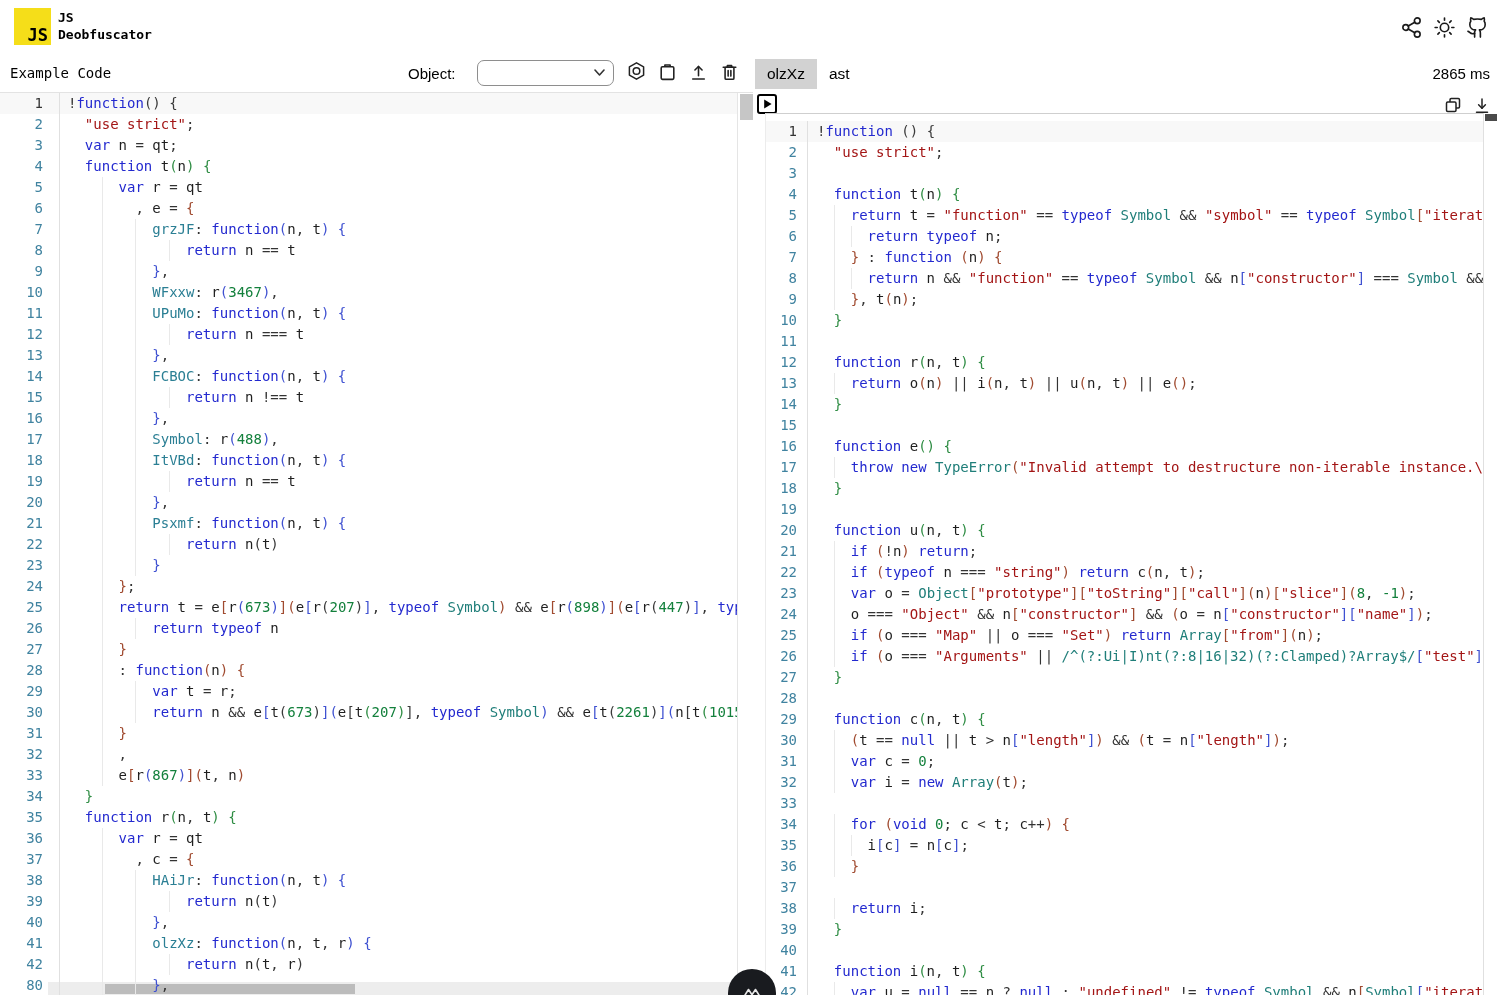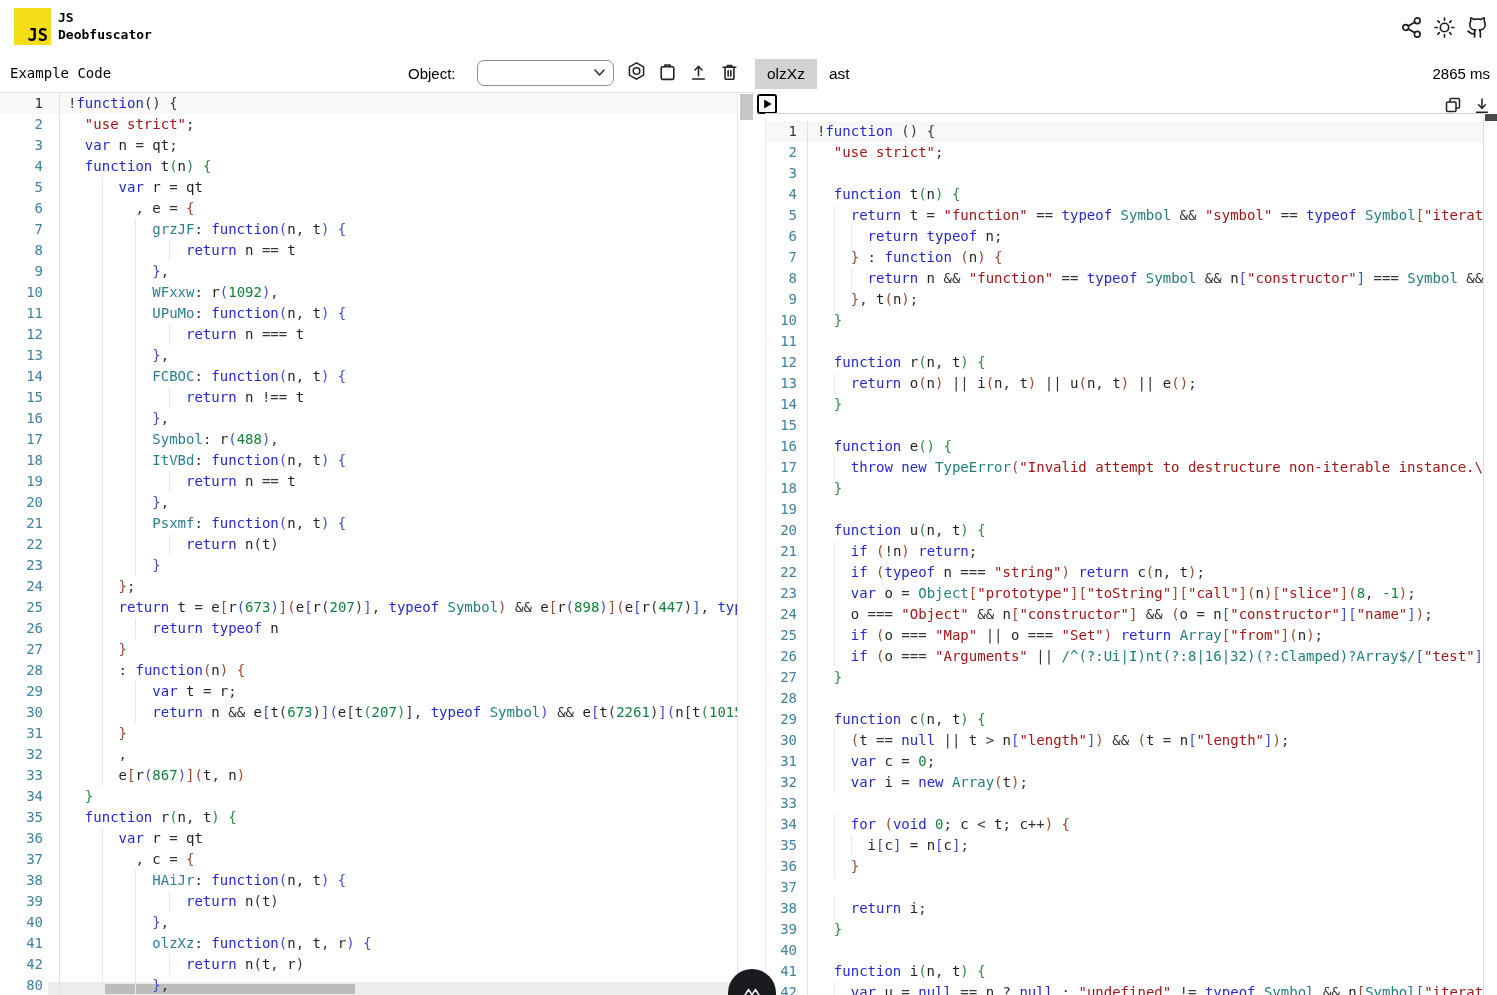--- a/index.html
+++ b/index.html
@@ -198,21 +198,21 @@
     <div class="rows">
         <div class="row first"><span class="ln active">1</span><span class="code"><span class="tok-op">!</span><span class="tok-kw">function</span><span style="color:#3a3a3a">(</span><span style="color:#3a3a3a">)</span> <span style="color:#3a3a3a">{</span></span></div>
         <div class="row"><span class="ln">2</span><span class="code">  <span class="tok-str">"use strict"</span><span class="tok-op">;</span></span></div>
         <div class="row"><span class="ln">3</span><span class="code">  <span class="tok-kw">var</span> <span class="tok-var">n</span> <span class="tok-op">=</span> <span class="tok-var">qt</span><span class="tok-op">;</span></span></div>
         <div class="row"><span class="ln">4</span><span class="code">  <span class="tok-kw">function</span> <span class="tok-var">t</span><span style="color:#2f8d44">(</span><span class="tok-var">n</span><span style="color:#2f8d44">)</span> <span style="color:#2f8d44">{</span></span></div>
         <div class="row"><span class="ln">5</span><span class="code">    <span class="ig"></span>  <span class="tok-kw">var</span> <span class="tok-var">r</span> <span class="tok-op">=</span> <span class="tok-var">qt</span></span></div>
         <div class="row"><span class="ln">6</span><span class="code">    <span class="ig"></span>    <span class="tok-op">,</span> <span class="tok-var">e</span> <span class="tok-op">=</span> <span style="color:#a04a2f">{</span></span></div>
         <div class="row"><span class="ln">7</span><span class="code">    <span class="ig"></span>    <span class="ig"></span>  <span class="tok-prop">grzJF</span><span class="tok-op">:</span> <span class="tok-kw">function</span><span style="color:#3f51d1">(</span><span class="tok-var">n</span><span class="tok-op">,</span> <span class="tok-var">t</span><span style="color:#3f51d1">)</span> <span style="color:#3f51d1">{</span></span></div>
         <div class="row"><span class="ln">8</span><span class="code">    <span class="ig"></span>    <span class="ig"></span>    <span class="ig"></span>  <span class="tok-kw">return</span> <span class="tok-var">n</span> <span class="tok-op">=</span><span class="tok-op">=</span> <span class="tok-var">t</span></span></div>
         <div class="row"><span class="ln">9</span><span class="code">    <span class="ig"></span>    <span class="ig"></span>  <span style="color:#3f51d1">}</span><span class="tok-op">,</span></span></div>
-        <div class="row"><span class="ln">10</span><span class="code">    <span class="ig"></span>    <span class="ig"></span>  <span class="tok-prop">WFxxw</span><span class="tok-op">:</span> <span class="tok-var">r</span><span style="color:#3f51d1">(</span><span class="tok-num">1092</span><span style="color:#3f51d1">)</span><span class="tok-op">,</span></span></div>
+        <div class="row"><span class="ln">10</span><span class="code">    <span class="ig"></span>    <span class="ig"></span>  <span class="tok-prop">WFxxw</span><span class="tok-op">:</span> <span class="tok-var">r</span><span style="color:#3f51d1">(</span><span class="tok-num">3467</span><span style="color:#3f51d1">)</span><span class="tok-op">,</span></span></div>
         <div class="row"><span class="ln">11</span><span class="code">    <span class="ig"></span>    <span class="ig"></span>  <span class="tok-prop">UPuMo</span><span class="tok-op">:</span> <span class="tok-kw">function</span><span style="color:#3f51d1">(</span><span class="tok-var">n</span><span class="tok-op">,</span> <span class="tok-var">t</span><span style="color:#3f51d1">)</span> <span style="color:#3f51d1">{</span></span></div>
         <div class="row"><span class="ln">12</span><span class="code">    <span class="ig"></span>    <span class="ig"></span>    <span class="ig"></span>  <span class="tok-kw">return</span> <span class="tok-var">n</span> <span class="tok-op">=</span><span class="tok-op">=</span><span class="tok-op">=</span> <span class="tok-var">t</span></span></div>
         <div class="row"><span class="ln">13</span><span class="code">    <span class="ig"></span>    <span class="ig"></span>  <span style="color:#3f51d1">}</span><span class="tok-op">,</span></span></div>
         <div class="row"><span class="ln">14</span><span class="code">    <span class="ig"></span>    <span class="ig"></span>  <span class="tok-prop">FCBOC</span><span class="tok-op">:</span> <span class="tok-kw">function</span><span style="color:#3f51d1">(</span><span class="tok-var">n</span><span class="tok-op">,</span> <span class="tok-var">t</span><span style="color:#3f51d1">)</span> <span style="color:#3f51d1">{</span></span></div>
         <div class="row"><span class="ln">15</span><span class="code">    <span class="ig"></span>    <span class="ig"></span>    <span class="ig"></span>  <span class="tok-kw">return</span> <span class="tok-var">n</span> <span class="tok-op">!</span><span class="tok-op">=</span><span class="tok-op">=</span> <span class="tok-var">t</span></span></div>
         <div class="row"><span class="ln">16</span><span class="code">    <span class="ig"></span>    <span class="ig"></span>  <span style="color:#3f51d1">}</span><span class="tok-op">,</span></span></div>
         <div class="row"><span class="ln">17</span><span class="code">    <span class="ig"></span>    <span class="ig"></span>  <span class="tok-prop">Symbol</span><span class="tok-op">:</span> <span class="tok-var">r</span><span style="color:#3f51d1">(</span><span class="tok-num">488</span><span style="color:#3f51d1">)</span><span class="tok-op">,</span></span></div>
         <div class="row"><span class="ln">18</span><span class="code">    <span class="ig"></span>    <span class="ig"></span>  <span class="tok-prop">ItVBd</span><span class="tok-op">:</span> <span class="tok-kw">function</span><span style="color:#3f51d1">(</span><span class="tok-var">n</span><span class="tok-op">,</span> <span class="tok-var">t</span><span style="color:#3f51d1">)</span> <span style="color:#3f51d1">{</span></span></div>
         <div class="row"><span class="ln">19</span><span class="code">    <span class="ig"></span>    <span class="ig"></span>    <span class="ig"></span>  <span class="tok-kw">return</span> <span class="tok-var">n</span> <span class="tok-op">=</span><span class="tok-op">=</span> <span class="tok-var">t</span></span></div>
         <div class="row"><span class="ln">20</span><span class="code">    <span class="ig"></span>    <span class="ig"></span>  <span style="color:#3f51d1">}</span><span class="tok-op">,</span></span></div>

